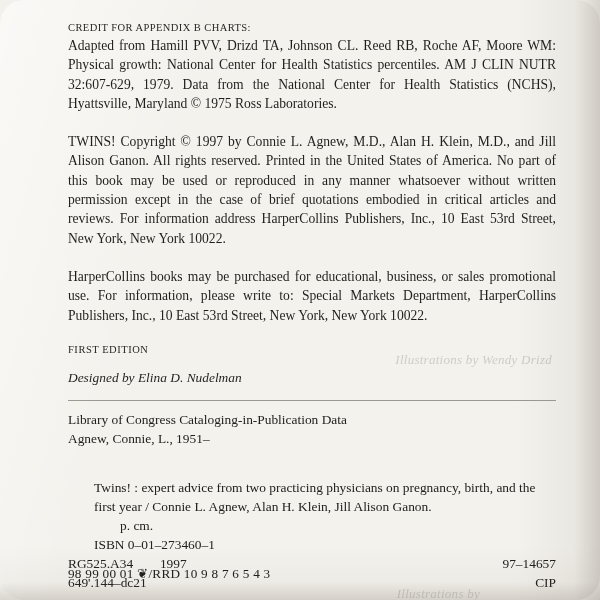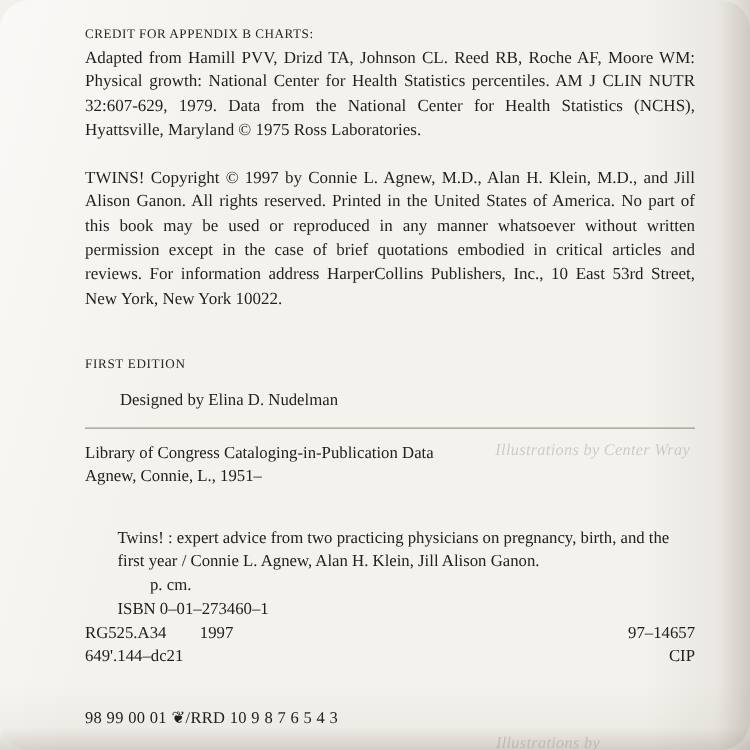--- a/index.html
+++ b/index.html
@@ -54,23 +54,23 @@
   .gap-md { height: 15px; }
 
   .first-edition {
     font-size: 10.5px;
     letter-spacing: 0.05em;
     text-transform: uppercase;
     font-variant: small-caps;
     color: #2a2724;
   }
   .designed {
+    font-style: italic;
     font-size: 13.4px;
     color: #221f1d;
-    margin-left: 28px;
   }
   .rule {
     border: none;
     border-top: 1px solid #8c8880;
     margin: 14px 0 9px 0;
     height: 0;
     opacity: 0.85;
   }
   .loc {
     font-size: 13.4px;
@@ -129,20 +129,21 @@
 
   <div class="content">
 
     <div class="credit-head">CREDIT FOR APPENDIX B CHARTS:</div>
     <p class="block credit-body">Adapted from Hamill PVV, Drizd TA, Johnson CL. Reed RB, Roche AF, Moore WM: Physical growth: National Center for Health Statistics percentiles. AM J CLIN NUTR 32:607-629, 1979. Data from the National Center for Health Statistics (NCHS), Hyattsville, Maryland © 1975 Ross Laboratories.</p>
 
     <div class="gap-lg"></div>
     <p class="block">TWINS! Copyright © 1997 by Connie L. Agnew, M.D., Alan H. Klein, M.D., and Jill Alison Ganon. All rights reserved. Printed in the United States of America. No part of this book may be used or reproduced in any manner whatsoever without written permission except in the case of brief quotations embodied in critical articles and reviews. For information address HarperCollins Publishers, Inc., 10 East 53rd Street, New York, New York 10022.</p>
 
     <div class="gap-lg"></div>
+    <p class="block">HarperCollins books may be purchased for educational, business, or sales promotional use. For information, please write to: Special Markets Department, HarperCollins Publishers, Inc., 10 East 53rd Street, New York, New York 10022.</p>
 
     <div class="gap-lg"></div>
     <div class="first-edition">FIRST EDITION</div>
 
     <div class="gap-md"></div>
     <div class="designed">Designed by Elina D. Nudelman</div>
 
     <hr class="rule">
 
     <div class="loc">
@@ -158,18 +159,18 @@
       <div class="row-split">
         <span class="left">649'.144–dc21</span>
         <span class="right">CIP</span>
       </div>
     </div>
 
   </div>
 
   <div class="printline">98  99  00  01  ❦/RRD  10  9  8  7  6  5  4  3</div>
 
-  <div class="ghost ghost-1">Illustrations by Center Wray</div>
+  <div class="ghost ghost-1">Illustrations by Wendy Drizd</div>
   <div class="ghost ghost-2">Illustrations by</div>
 
   <div class="edge-shadow"></div>
   <div class="bottom-shadow"></div>
 </div>
 
 </body></html>

